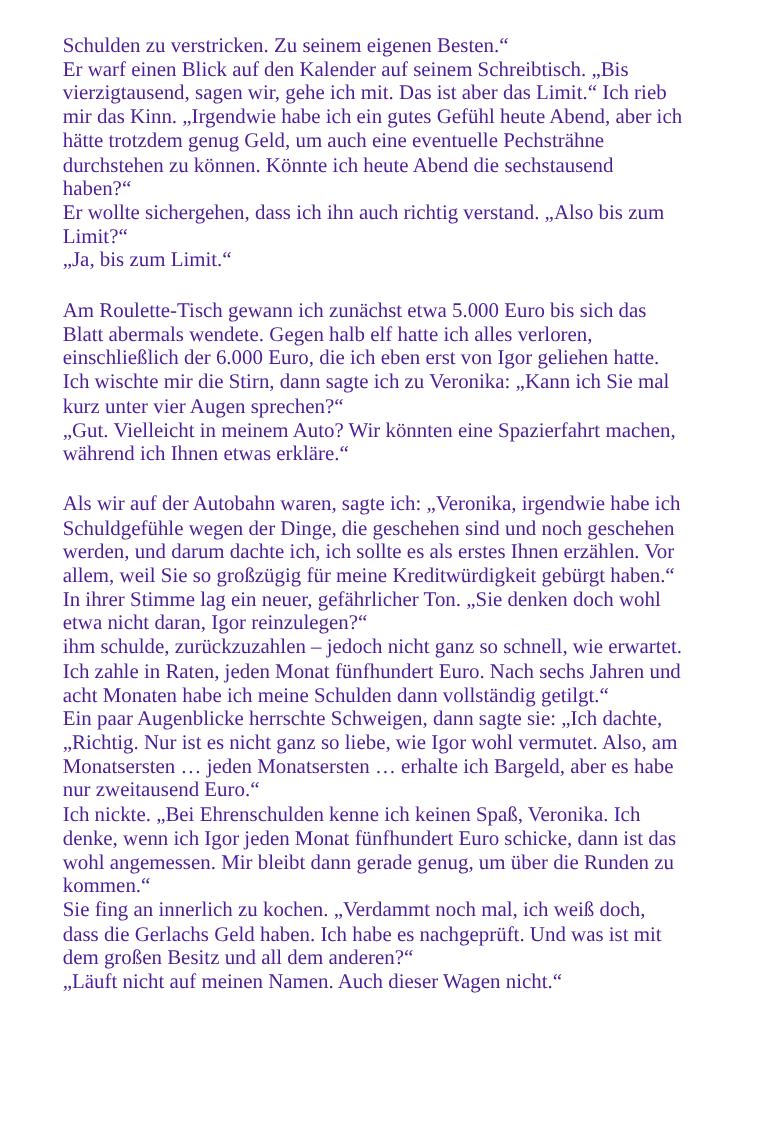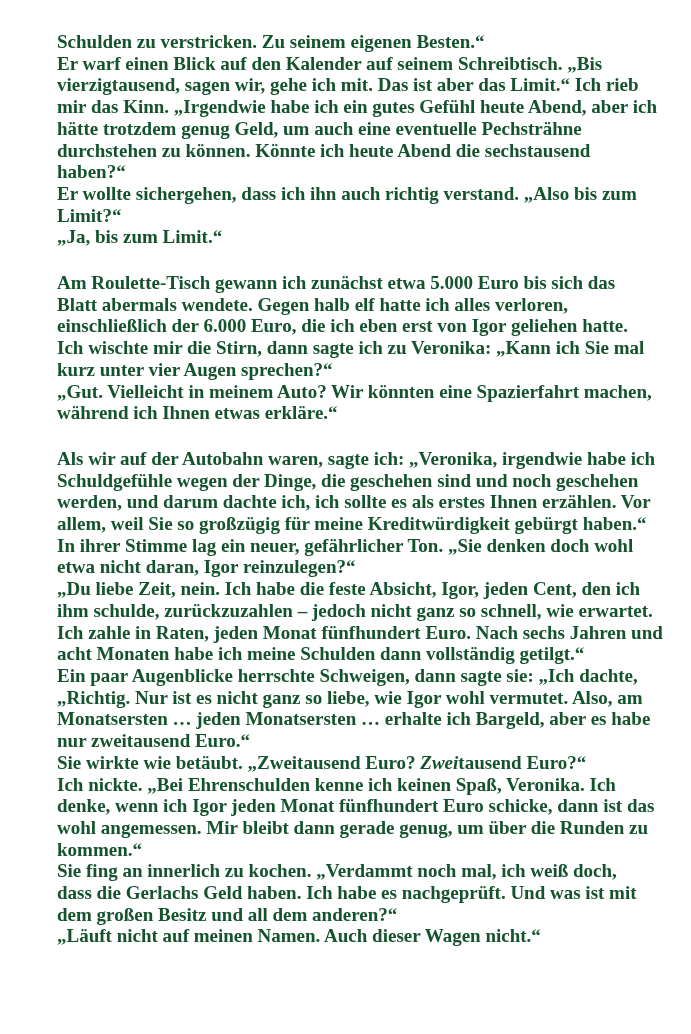--- a/index.html
+++ b/index.html
@@ -36,21 +36,21 @@
     white-space: pre;
   }
   .line i {
     font-style: italic;
   }
 </style>
 </head>
 <body>
 
 <main class="page">
-  <div class="text-column" style="color: #14532d; font-weight: bold;">
+  <div class="text-column" style="color: #4c1d95;">
       <div class="block">
         <div class="line"><span>Schulden zu verstricken. Zu seinem eigenen Besten.“</span></div>
         <div class="line"><span>Er warf einen Blick auf den Kalender auf seinem Schreibtisch. „Bis</span></div>
         <div class="line"><span>vierzigtausend, sagen wir, gehe ich mit. Das ist aber das Limit.“ Ich rieb</span></div>
         <div class="line"><span>mir das Kinn. „Irgendwie habe ich ein gutes Gefühl heute Abend, aber ich</span></div>
         <div class="line"><span>hätte trotzdem genug Geld, um auch eine eventuelle Pechsträhne</span></div>
         <div class="line"><span>durchstehen zu können. Könnte ich heute Abend die sechstausend</span></div>
         <div class="line"><span>haben?“</span></div>
         <div class="line"><span>Er wollte sichergehen, dass ich ihn auch richtig verstand. „Also bis zum</span></div>
         <div class="line"><span>Limit?“</span></div>
@@ -65,29 +65,27 @@
         <div class="line"><span>„Gut. Vielleicht in meinem Auto? Wir könnten eine Spazierfahrt machen,</span></div>
         <div class="line"><span>während ich Ihnen etwas erkläre.“</span></div>
       </div>
       <div class="block">
         <div class="line"><span>Als wir auf der Autobahn waren, sagte ich: „Veronika, irgendwie habe ich</span></div>
         <div class="line"><span>Schuldgefühle wegen der Dinge, die geschehen sind und noch geschehen</span></div>
         <div class="line"><span>werden, und darum dachte ich, ich sollte es als erstes Ihnen erzählen. Vor</span></div>
         <div class="line"><span>allem, weil Sie so großzügig für meine Kreditwürdigkeit gebürgt haben.“</span></div>
         <div class="line"><span>In ihrer Stimme lag ein neuer, gefährlicher Ton. „Sie denken doch wohl</span></div>
         <div class="line"><span>etwa nicht daran, Igor reinzulegen?“</span></div>
-        <div class="line"><span>„Du liebe Zeit, nein. Ich habe die feste Absicht, Igor, jeden Cent, den ich</span></div>
         <div class="line"><span>ihm schulde, zurückzuzahlen – jedoch nicht ganz so schnell, wie erwartet.</span></div>
         <div class="line"><span>Ich zahle in Raten, jeden Monat fünfhundert Euro. Nach sechs Jahren und</span></div>
         <div class="line"><span>acht Monaten habe ich meine Schulden dann vollständig getilgt.“</span></div>
         <div class="line"><span>Ein paar Augenblicke herrschte Schweigen, dann sagte sie: „Ich dachte,</span></div>
         <div class="line"><span>„Richtig. Nur ist es nicht ganz so liebe, wie Igor wohl vermutet. Also, am</span></div>
         <div class="line"><span>Monatsersten … jeden Monatsersten … erhalte ich Bargeld, aber es habe</span></div>
         <div class="line"><span>nur zweitausend Euro.“</span></div>
-        <div class="line"><span>Sie wirkte wie betäubt. „Zweitausend Euro? </span><i>Zwei</i><span>tausend Euro?“</span></div>
         <div class="line"><span>Ich nickte. „Bei Ehrenschulden kenne ich keinen Spaß, Veronika. Ich</span></div>
         <div class="line"><span>denke, wenn ich Igor jeden Monat fünfhundert Euro schicke, dann ist das</span></div>
         <div class="line"><span>wohl angemessen. Mir bleibt dann gerade genug, um über die Runden zu</span></div>
         <div class="line"><span>kommen.“</span></div>
         <div class="line"><span>Sie fing an innerlich zu kochen. „Verdammt noch mal, ich weiß doch,</span></div>
         <div class="line"><span>dass die Gerlachs Geld haben. Ich habe es nachgeprüft. Und was ist mit</span></div>
         <div class="line"><span>dem großen Besitz und all dem anderen?“</span></div>
         <div class="line"><span>„Läuft nicht auf meinen Namen. Auch dieser Wagen nicht.“</span></div>
       </div>
     </div>

